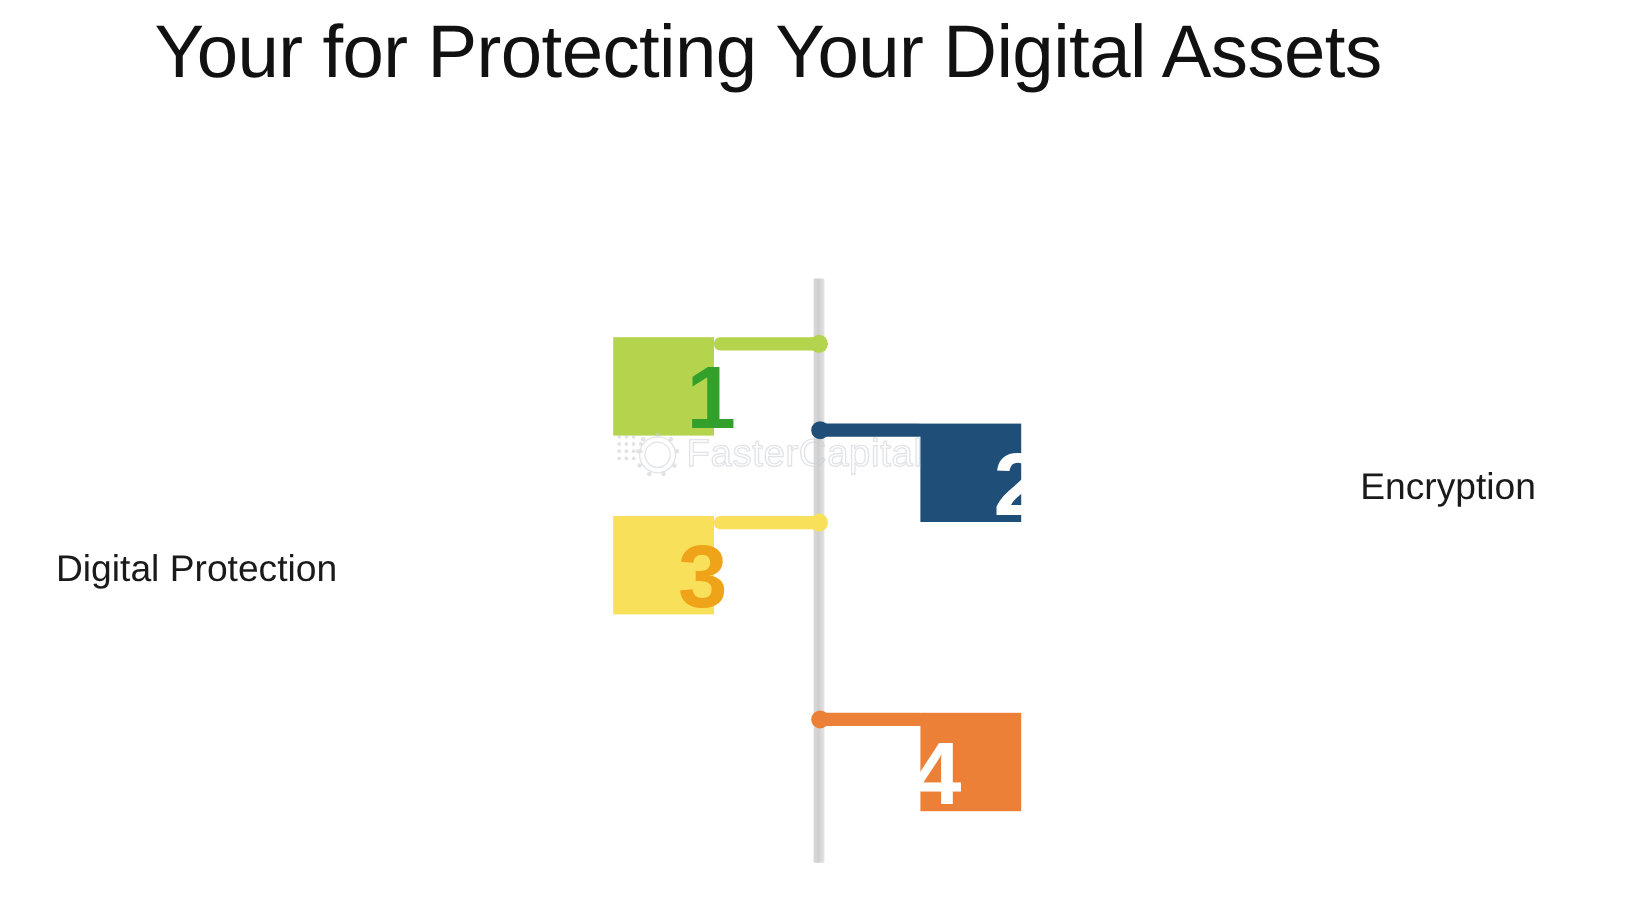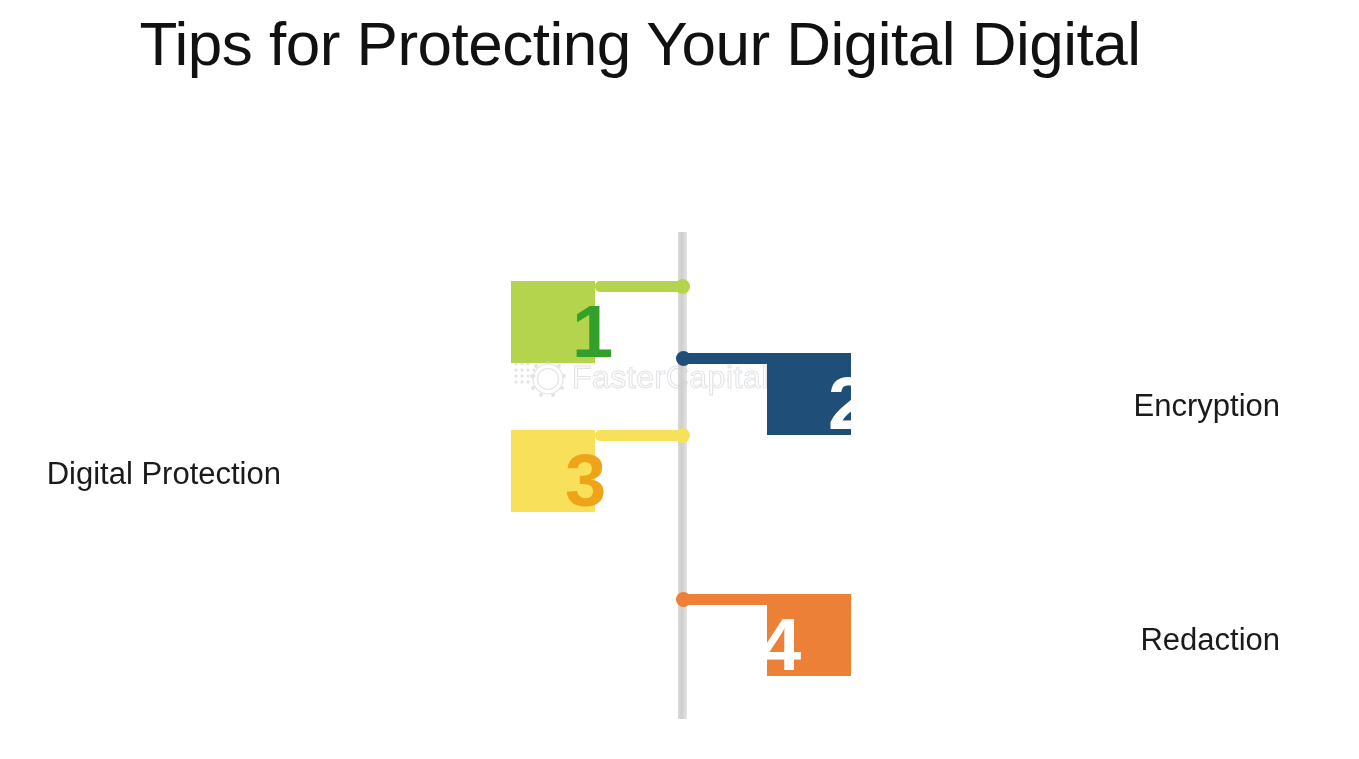--- a/index.html
+++ b/index.html
@@ -115,21 +115,21 @@
     letter-spacing: 0.5px;
     margin-left: 2px;
     white-space: nowrap;
   }
 </style>
 </head>
 <body>
 
 <div id="slide">
 
-  <div class="slide-title">Tips for Protecting Your Digital Digital</div>
+  <div class="slide-title">Your for Protecting Your Digital Assets</div>
 
   <div class="axis-line" style="background: linear-gradient(to right, rgb(217, 217, 217) 0%, rgb(207, 207, 207) 45%, rgb(228, 228, 228) 100%);"></div>
 
   <div class="step-block" style="left:511px; top:281px; width:84px; height:82px;">
     <div class="step-fill" id="fill-1" style="background: rgb(179, 212, 76);"></div>
   </div>
   <div class="connector" id="conn-1" style="left: 595px; top: 281px; width: 89px; background: rgb(179, 212, 76);"></div>
   <div class="connector-dot" id="dot-1" style="left: 675px; top: 279px; background: rgb(179, 212, 76);"></div>
   <div class="step-num" id="num-1" style="left: 572px; top: 295px; color: rgb(52, 160, 44);">1</div>
 
@@ -148,21 +148,20 @@
   <div class="connector-dot" id="dot-3" style="left: 675px; top: 428px; background: rgb(249, 224, 90);"></div>
   <div class="step-num" id="num-3" style="left: 565px; top: 444px; color: rgb(239, 163, 24);">3</div>
   <div class="caption caption-left" style="left:0px; top:456px; width:281px;">Digital Protection</div>
 
   <div class="step-block" style="left:767px; top:594px; width:84px; height:82px;">
     <div class="step-fill" id="fill-4" style="background: rgb(237, 128, 55);"></div>
   </div>
   <div class="connector" id="conn-4" style="left: 681px; top: 594px; width: 90px; background: rgb(237, 128, 55);"></div>
   <div class="connector-dot" id="dot-4" style="left: 676px; top: 592px; background: rgb(237, 128, 55);"></div>
   <div class="step-num" id="num-4" style="left: 760px; top: 608px; color: rgb(255, 255, 255);">4</div>
-  <div class="caption caption-right" style="left:860px; top:622px; width:420px;">Redaction</div>
 
   <div class="watermark">
     <svg class="watermark-mark" viewBox="0 0 58 52">
       <g fill="none" stroke="#C9CDD2" stroke-width="1.1">
         <circle cx="36" cy="28" r="15"></circle>
         <circle cx="36" cy="28" r="10.5"></circle>
       </g>
       <g fill="#C9CDD2">
         <circle cx="36" cy="11.5" r="1.9"></circle>
           <circle cx="47" cy="15" r="1.9"></circle>

